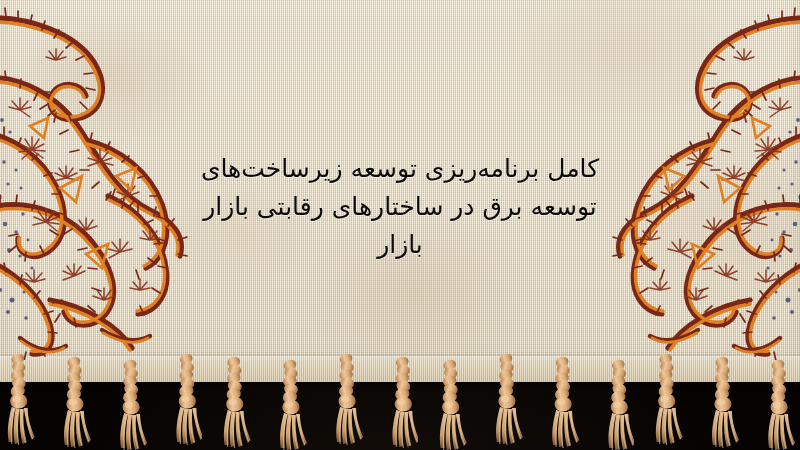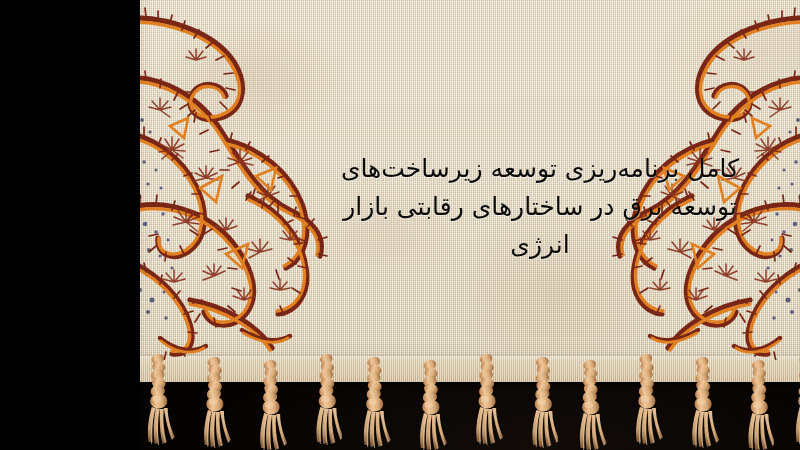--- a/index.html
+++ b/index.html
@@ -2,21 +2,21 @@
 <html lang="fa" dir="rtl"><head>
 <meta charset="utf-8">
 <title>slide</title>
 <style>
   html,body{margin:0;padding:0;background:#000;}
   body{
     font-family:"DejaVu Sans","Liberation Sans",sans-serif;
   }
   #slide{
     position:relative;
-    width:660px;height:450px;
+    width:800px;height:450px;
     overflow:hidden;
     background:#060403;
   }
 
   
   .backdrop{
     position:absolute;left:0;top:0;width:800px;height:450px;
     background:
       radial-gradient(ellipse 60% 40% at 50% 100%, #110c08 0%, #050302 70%),
       #030201;
@@ -372,21 +372,21 @@
           <path d="M113 333 C 129 342, 145 346, 158 338"></path>
           <path d="M31 341 C 45 352, 61 356, 74 348"></path>
         </g>
       </g>
     </svg>
   </div>
 
   <div class="title-wrap">
     <p class="title">کامل برنامه‌ریزی توسعه زیرساخت‌های</p>
     <p class="title">توسعه برق در ساختارهای رقابتی بازار</p>
-    <p class="title">انرژی</p>
+    <p class="title">بازار</p>
   </div>
 
   <div class="fringe" id="fringe">
       <div class="tassel" style="left: 6px; top: 0px;">
         <svg width="34" height="96" viewBox="0 0 34 96" xmlns="http://www.w3.org/2000/svg">
           <defs>
             <linearGradient id="tg0" x1="0" y1="0" x2="1" y2="0">
               <stop offset="0%" stop-color="#b9814f"></stop>
               <stop offset="38%" stop-color="#efc79a"></stop>
               <stop offset="70%" stop-color="#d8ab78"></stop>

